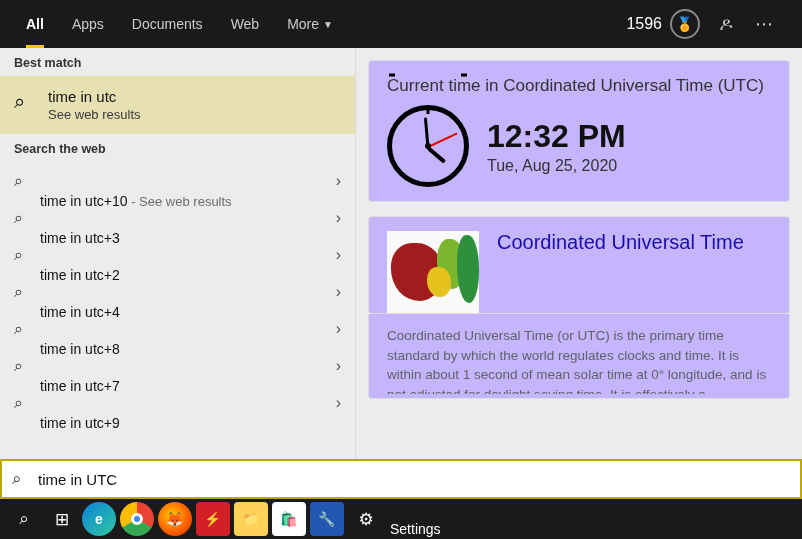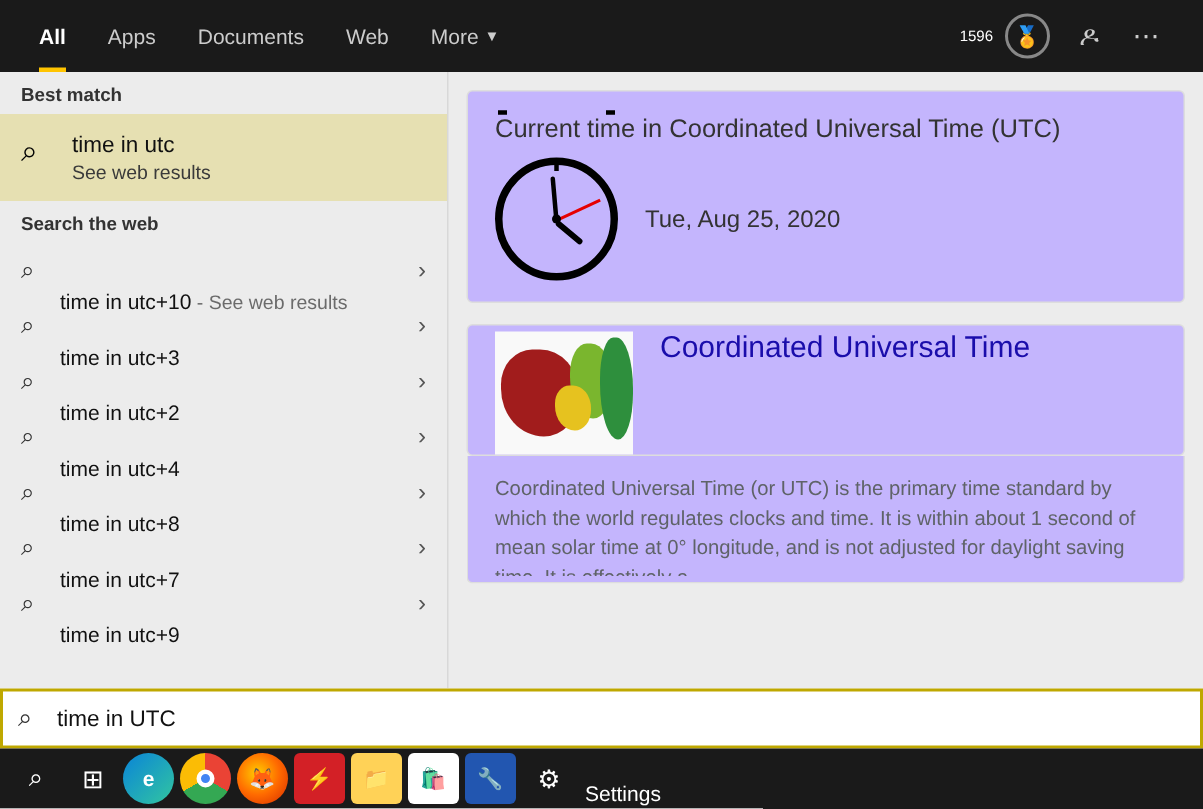--- a/index.html
+++ b/index.html
@@ -5,28 +5,28 @@
   * { box-sizing: border-box; margin: 0; padding: 0; }
   body { font-family: "Segoe UI", Arial, sans-serif; background: #e8e8e8; width: 802px; height: 539px; overflow: hidden; }
   .window { position: relative; width: 802px; height: 539px; display: flex; flex-direction: column; }
 
   
   .tabbar { background: #1a1a1a; height: 48px; display: flex; align-items: center; padding: 0 12px; color: #ccc; font-size: 14px; }
   .tabbar .tab { padding: 0 14px; height: 100%; display: flex; align-items: center; cursor: pointer; position: relative; }
   .tabbar .tab.active { color: #fff; font-weight: 600; }
   .tabbar .tab.active::after { content:""; position:absolute; left:14px; right:14px; bottom:0; height:3px; background:#ffc400; }
   .tabbar .spacer { flex:1; }
-  .tabbar .points { color:#fff; font-size:10px; margin-right:8px; }
+  .tabbar .points { color:#fff; font-size:16px; margin-right:8px; }
   .tabbar .roundicon { width:30px; height:30px; border:2px solid #888; border-radius:50%; display:flex; align-items:center; justify-content:center; margin-right:14px; color:#ccc;}
   .tabbar .ricon { width:24px; text-align:center; color:#ccc; font-size:18px; margin-right:14px; cursor:pointer;}
   .moreicon { font-size:10px; margin-left:4px; }
 
   
   .body { flex:1; display:flex; background:#ececec; overflow:hidden; min-height:0;}
-  .left { width:299px; border-right:1px solid #d8d8d8; display:flex; flex-direction:column; background:#ececec; overflow:hidden;}
+  .left { width:356px; border-right:1px solid #d8d8d8; display:flex; flex-direction:column; background:#ececec; overflow:hidden;}
   .right { flex:1; padding:12px; overflow:hidden; }
 
   .section-label { font-size:12.5px; font-weight:600; color:#333; padding:8px 14px 6px; }
 
   .bestmatch { background:#e6e0b2; padding:12px 14px; display:flex; align-items:flex-start; }
   .bestmatch .mag { width:26px; font-size:20px; color:#000; margin-right:8px; margin-top:2px;}
   .bestmatch .bm-title { font-size:15px; color:#111; }
   .bestmatch .bm-sub { font-size:13px; color:#3a3a3a; margin-top:2px; }
 
   .webrow { height:37px; display:flex; align-items:center; padding:0 14px; cursor:pointer; position:relative; }
@@ -42,21 +42,21 @@
   .clock { width:82px; height:82px; border:5px solid #000; border-radius:50%; position:relative; margin-right:18px; flex-shrink:0;}
   .clock::before, .clock::after { content:""; position:absolute; left:50%; top:50%; background:#000; transform-origin:left center;}
   .clock::before { width:22px; height:4px; transform:rotate(40deg); border-radius:2px;}
   .clock::after { width:30px; height:3px; transform:rotate(-95deg); border-radius:2px;}
   .clock .sec { position:absolute; left:50%; top:50%; width:32px; height:1.5px; background:#e60000; transform-origin:left center; transform:rotate(-25deg);}
   .clock .dot { position:absolute; left:50%; top:50%; width:6px; height:6px; background:#000; border-radius:50%; transform:translate(-50%,-50%);}
   .clock .tick { position:absolute; left:50%; top:50%; width:3px; height:6px; background:#000; transform-origin:center -33px;}
   .timetext .big { font-size:32px; font-weight:600; color:#111; }
   .timetext .date { font-size:16px; color:#333; margin-top:2px;}
 
-  .utc-card { padding:4px 18px 10px; }
+  .utc-card { padding:14px 18px 10px; }
   .utc-row { display:flex; }
   .mapimg { width:92px; height:82px; margin-right:18px; flex-shrink:0; position:relative; background:#f9f9f9;}
   .mapimg .blob { position:absolute; border-radius:40% 50% 45% 55%; }
   .utc-title { font-size:20px; color:#1a0dab; }
   .para { font-size:13.5px; color:#5f6368; line-height:1.45; padding:4px 18px 0; max-height:72px; overflow:hidden; }
 
   
   .searchbar { height:40px; background:#fff; border:2px solid #bfa800; display:flex; align-items:center; padding:0 10px; }
   .searchbar .sicon { font-size:17px; color:#333; width:26px;}
   .searchbar input { flex:1; border:none; outline:none; font-size:15px; color:#111; }
@@ -145,20 +145,21 @@
         <div class="clockrow">
           <div class="clock">
             <div class="sec"></div>
               <div class="dot"></div>
             <div class="tick" style="transform:translate(-50%,-38px) rotate(0deg)"></div>
             <div class="tick" style="transform:translate(-50%,-38px) rotate(90deg)"></div>
 
             <div class="tick" style="transform:translate(-50%,-38px) rotate(270deg)"></div>
           </div>
           <div class="timetext">
+            <div class="big">12:32 PM</div>
             <div class="date">Tue, Aug 25, 2020</div>
           </div>
         </div>
       </div>
 
       <div class="card utc-card" style="padding-bottom:0;">
         <div class="utc-row">
           <div class="mapimg">
             <div class="blob" style="left:4px;top:12px;width:52px;height:58px;background:#a11c1c;"></div>
             <div class="blob" style="left:50px;top:8px;width:28px;height:50px;background:#7ab62e;"></div>

